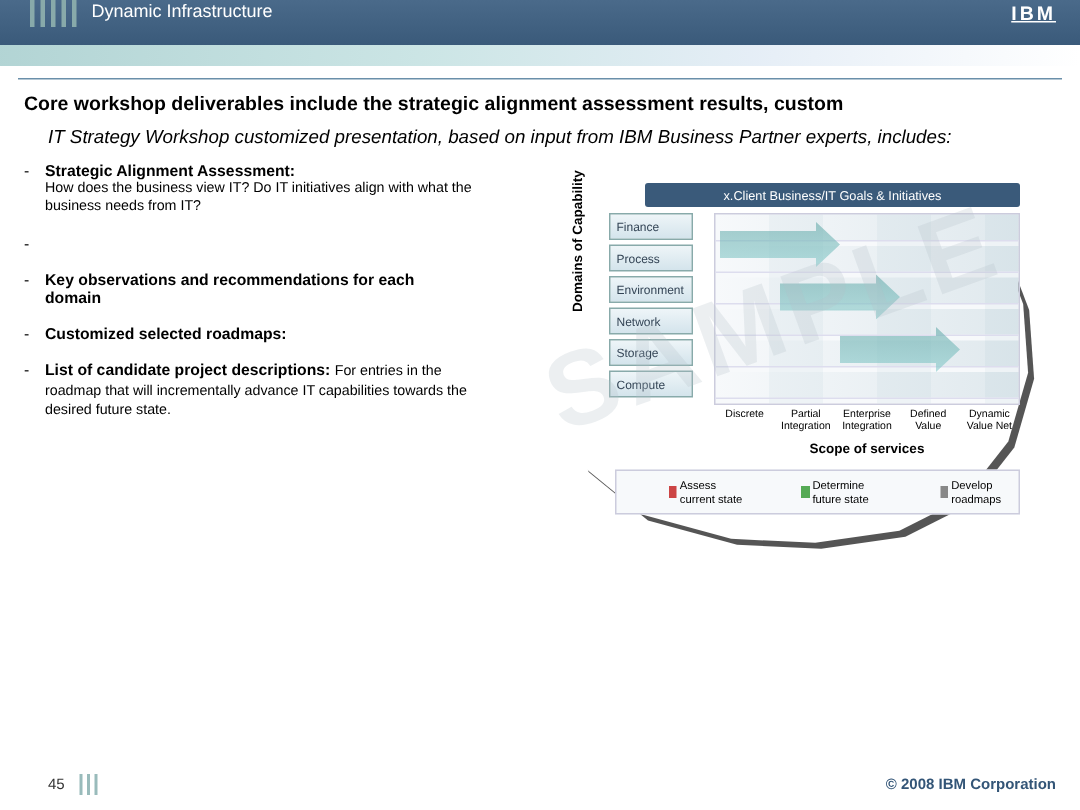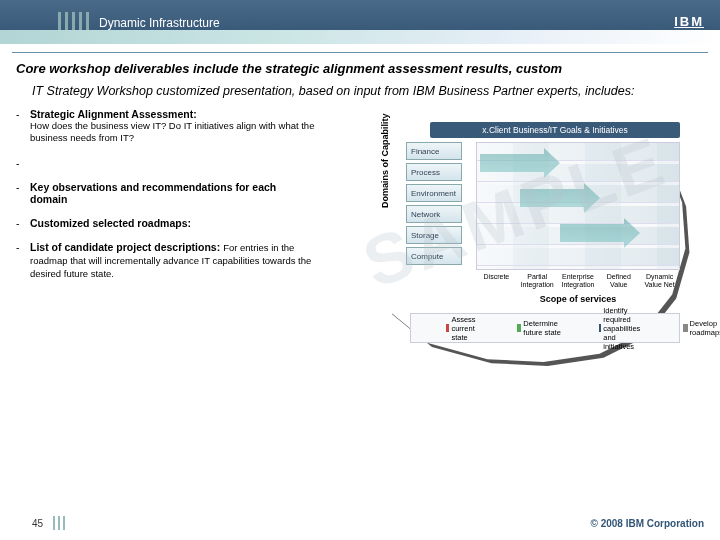--- a/index.html
+++ b/index.html
@@ -1,25 +1,25 @@
 <!DOCTYPE html>
 <html><head>
 <meta charset="utf-8">
 <style>
   * { box-sizing: border-box; margin: 0; padding: 0; }
   body { width: 720px; height: 540px; font-family: Arial, Helvetica, sans-serif; background: #fff; position: relative; overflow: hidden; }
-  .header { position: relative; height: 30px; background: linear-gradient(#4a6a8a, #3a5a7a); color: #fff; display: flex; align-items: flex-end; padding-left: 38px; }
+  .header { position: relative; height: 30px; background: linear-gradient(#4a6a8a, #3a5a7a); color: #fff; display: flex; align-items: flex-start; }
   .header-bars { display: flex; gap: 4px; margin-left: 20px; margin-right: 10px; }
   .header-bars span { width: 3px; height: 18px; background: #8aa; }
   .header-title { font-size: 12px; }
   .header-right { margin-left: auto; padding-right: 16px; text-decoration: underline; }
   .stripe { height: 14px; background: linear-gradient(90deg, #6aa 0%, #9cc 40%, #cde 70%, #fff 100%); opacity: .5; }
   .hline { height: 1px; background: #6a8faa; margin: 8px 12px 4px; }
 
-  .title { font-size: 13px; font-weight: bold; padding: 4px 16px 8px; font-style: italic; }
+  .title { font-size: 13px; font-weight: bold; padding: 4px 16px 8px; }
   .subtitle { font-size: 12.5px; padding: 0 32px 10px; font-style: italic; }
 
   .body { display: flex; padding: 0 16px 10px; gap: 10px; }
   .left { width: 300px; font-size: 10.5px; }
   .bullet { display: flex; margin-bottom: 12px; }
   .dash { width: 14px; flex-shrink: 0; }
   .b-head { font-weight: bold; display: inline; }
   .b-head-nou { font-weight: bold; display: inline; }
   .desc { font-size: 9.5px; line-height: 1.3; }
 
@@ -134,24 +134,20 @@
       <div class="legend">
         <div class="leg">
             <div class="swatch sw-red"></div>
             <span>Assess current state</span>
           </div>
         <div class="leg">
             <div class="swatch sw-grn"></div>
             <span>Determine future state</span>
           </div>
         <div class="leg">
-            <div class="swatch sw-nvy"></div>
-            <span>Identify required capabilities and initiatives</span>
-          </div>
-        <div class="leg">
             <div class="swatch sw-gry"></div>
             <span>Develop roadmaps</span>
           </div>
       </div>
     </div>
   </div>
 </div>
 
 <div class="footer">
   <span class="slide-no">45</span>

